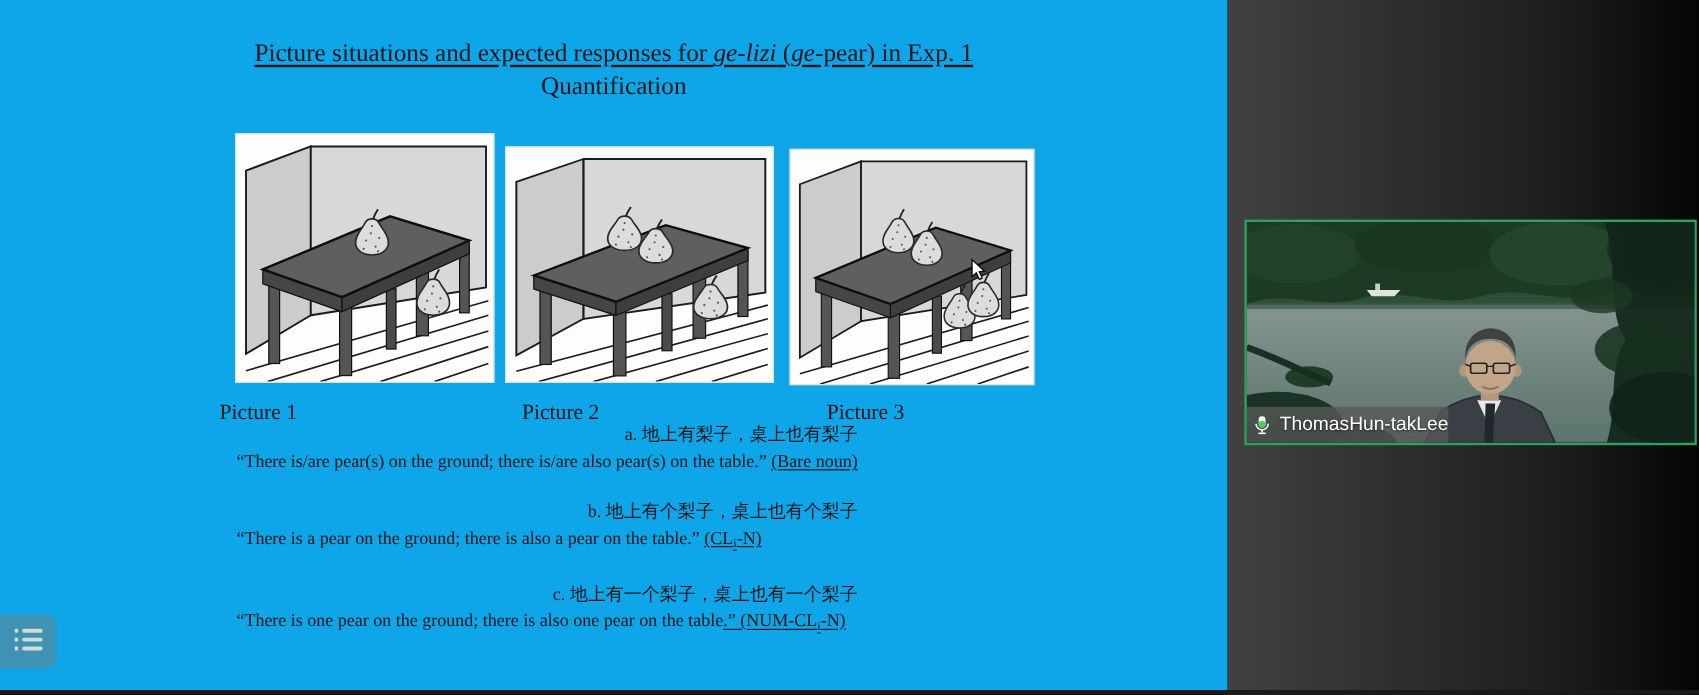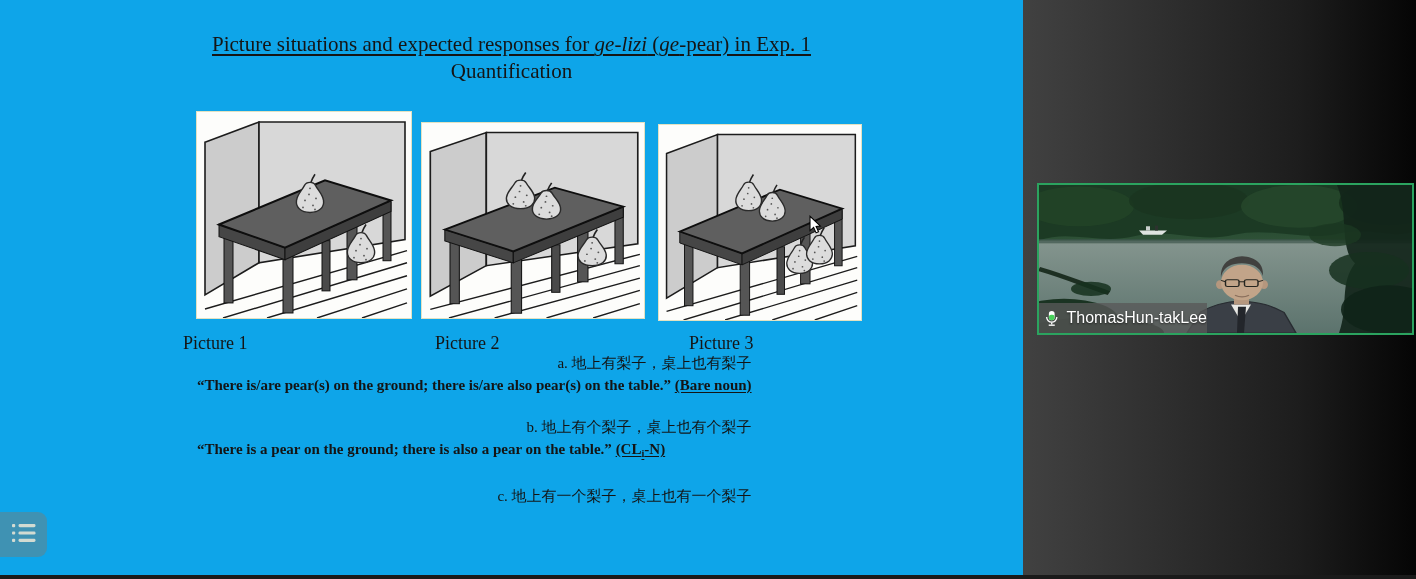--- a/index.html
+++ b/index.html
@@ -16,29 +16,29 @@
   .pic{position:absolute;background:#fdfdfb;border:1px solid #e2e2c2;}
   .pic svg{display:block;width:100%;height:100%;}
   #pic-0{left:156px;top:95px;width:214px;height:206px;}
   #pic-1{left:381px;top:106px;width:222px;height:195px;}
   #pic-2{left:618px;top:108px;width:202px;height:195px;}
   .pic-label{position:absolute;top:333px;font-size:18px;color:#151515;}
   #lab-0{left:183px;} #lab-1{left:435px;} #lab-2{left:689px;}
   #responses{position:absolute;left:189px;top:352px;color:#141414;font-size:15px;line-height:22px;}
   .resp-item{margin:0 0 20px 0;}
   .resp-cn{white-space:nowrap;text-align:right;}
-  .resp-en{padding-left:8px;white-space:nowrap;font-weight:bold;}
+  .resp-en{padding-left:8px;white-space:nowrap;}
   
   #nav-btn{position:absolute;left:0;top:512px;width:47px;height:45px;border:none;cursor:pointer;
            background:rgba(125,125,112,.45);border-radius:0 9px 9px 0;
            display:flex;align-items:center;justify-content:center;}
   
   #sidebar{position:absolute;left:1023px;top:0;width:393px;height:579px;
            background:linear-gradient(90deg,#414141 0%,#1d1d1d 70%,#050505 100%);}
-  #video-tile{position:absolute;left:1037px;top:183px;width:377px;height:152px;
+  #video-tile{position:absolute;left:1037px;top:183px;width:377px;height:188px;
               border:2px solid #2ba35f;box-sizing:border-box;overflow:hidden;cursor:pointer;}
   #video-tile svg{display:block;width:100%;height:100%;}
   #name-bar{position:absolute;left:0;bottom:0;height:30px;width:168px;
             background:rgba(88,88,88,.78);display:flex;align-items:center;gap:7px;
             padding-left:5px;box-sizing:border-box;}
   #name-text{color:#fff;font-family:"Liberation Sans","DejaVu Sans",sans-serif;
              font-size:16px;white-space:nowrap;text-shadow:0 1px 2px rgba(0,0,0,.6);}
   #bottom-strip{position:absolute;left:0;top:575px;width:1416px;height:4px;background:#1a1a1a;}
 </style>
 </head>
@@ -234,20 +234,21 @@
       <div class="resp-item">
         <div class="resp-cn">a. 地上有梨子，桌上也有梨子</div>
         <div class="resp-en"><span>“There is/are pear(s) on the ground; there is/are also pear(s) on the table.” </span><span class="ul">(Bare noun)</span></div>
       </div>
       <div class="resp-item">
         <div class="resp-cn">b. 地上有个梨子，桌上也有个梨子</div>
         <div class="resp-en"><span>“There is a pear on the ground; there is also a pear on the table.” </span><span class="ul">(CL</span><span class="ul sb">i</span><span class="ul">-N)</span></div>
       </div>
       <div class="resp-item">
         <div class="resp-cn">c. 地上有一个梨子，桌上也有一个梨子</div>
+        <div class="resp-en"><span>“There is one pear on the ground; there is also one pear on the table</span><span class="ul">.” (NUM-CL</span><span class="ul sb">i</span><span class="ul">-N)</span></div>
       </div>
     </div>
 
     <button id="nav-btn">
       <span>
         <svg width="24" height="20" viewBox="0 0 24 20">
           <g fill="#e3e3d6" opacity="0.9">
             <rect x="0" y="1" width="3.2" height="3.2" rx="1"></rect>
               <rect x="6.5" y="1" width="17" height="3.2" rx="1.4"></rect>
             <rect x="0" y="8.4" width="3.2" height="3.2" rx="1"></rect>

